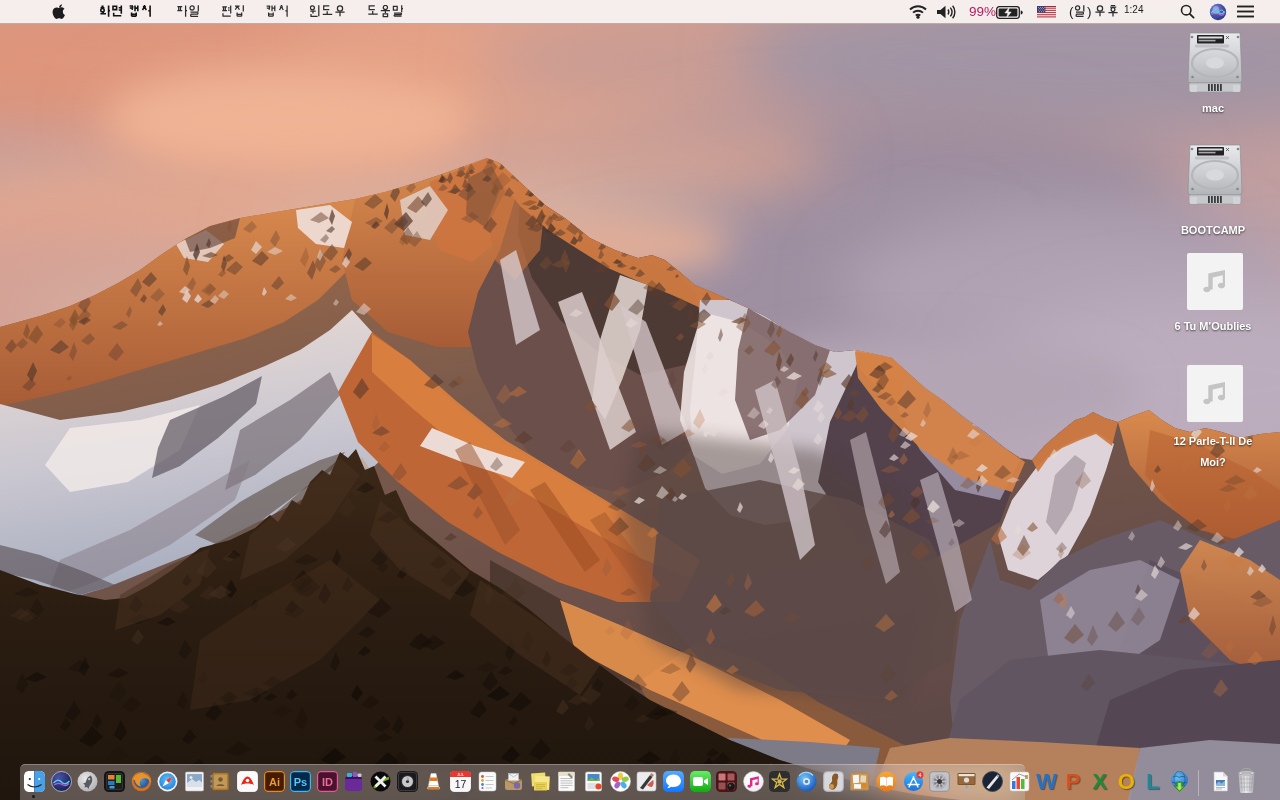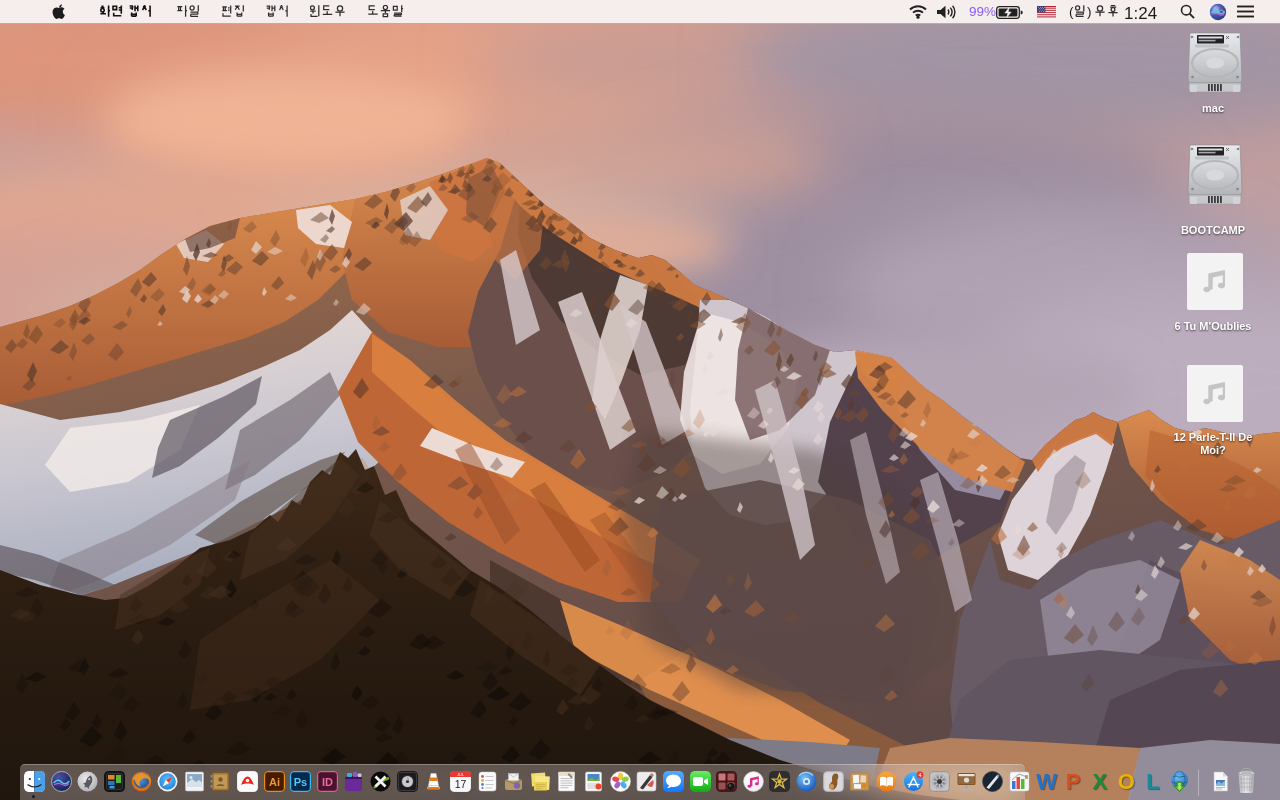--- a/index.html
+++ b/index.html
@@ -729,21 +729,21 @@
       <circle cx="10" cy="12.2" r="1.6" fill="#222"></circle>
     </svg>
 <svg style="position:absolute;left:937px;top:5px" width="21" height="14" viewBox="0 0 21 14">
       <path fill="#222" d="M0,5 h3.5 L8.5,0.8 V13.2 L3.5,9 H0 Z"></path>
       <g fill="none" stroke="#222" stroke-width="1.4">
         <path d="M11,4.5 A4.5,4.5 0 0,1 11,9.5"></path>
         <path d="M13.3,2.6 A7,7 0 0,1 13.3,11.4"></path>
         <path d="M15.6,0.8 A9.6,9.6 0 0,1 15.6,13.2"></path>
       </g>
     </svg>
-<span style="position:absolute;left:969px;top:4px;font-size:13.5px;color:#8b5cf6">99%</span>
+<span style="position:absolute;left:969px;top:4px;font-size:13.5px;color:#be185d">99%</span>
 <svg style="position:absolute;left:996px;top:5.5px" width="27" height="13" viewBox="0 0 27 13">
       <rect x="0.7" y="0.7" width="22.6" height="11.6" rx="2.5" fill="none" stroke="#222" stroke-width="1.3"></rect>
       <rect x="2.6" y="2.6" width="18.8" height="7.8" rx="1" fill="#222"></rect>
       <path d="M24.7,4.5 v4 a2,2 0 0,0 0,-4 z" fill="#222"></path>
       <path d="M13.2,1.5 L8.8,7 h3 l-1,4.5 L15.2,6 h-3 Z" fill="#f5efee" stroke="#f5efee" stroke-width="0.5"></path>
     </svg>
 <svg style="position:absolute;left:1037px;top:6px" width="19" height="12" viewBox="0 0 19 12">
       <rect width="19" height="12" fill="#b22234"></rect>
       <g stroke="#fff" stroke-width="0.92">
         <line x1="0" x2="19" y1="1.85" y2="1.85"></line>
@@ -780,21 +780,21 @@
 <svg class="hg" style="position:absolute;left:1095px;top:5px" width="25" height="13" viewBox="0 0 25 13">
 <g>
         <path d="M0.4,7.2 h9.2 M5,7.2 v4"></path>
         <circle cx="5" cy="3.4" r="2.6"></circle>
       </g>
 <g transform="translate(13,0)">
         <path d="M2.8,0.4 h4.4 M2.2,2 h6 M0.4,7.7 h9.2 M5,7.7 v3.8"></path>
         <circle cx="5" cy="4.6" r="1.9"></circle>
       </g>
 </svg>
-<span style="position:absolute;left:1124px;top:4px;font-size:17px;color:#1c1c1e">1:24</span>
+<span style="position:absolute;left:1124px;top:4px;font-size:10px;color:#1c1c1e">1:24</span>
 <svg style="position:absolute;left:1180px;top:4px" width="15" height="15" viewBox="0 0 15 15">
       <circle cx="6.2" cy="6.2" r="4.7" fill="none" stroke="#222" stroke-width="1.6"></circle>
       <line x1="9.8" y1="9.8" x2="13.6" y2="13.6" stroke="#222" stroke-width="1.8" stroke-linecap="round"></line>
     </svg>
 <svg style="position:absolute;left:1209px;top:3px" width="18" height="18" viewBox="0 0 18 18">
       <defs>
         <radialGradient id="siri" cx="0.35" cy="0.32" r="0.95">
           <stop offset="0" stop-color="#8a9ae0"></stop>
           <stop offset="0.4" stop-color="#4a55b0"></stop>
           <stop offset="1" stop-color="#1c2260"></stop>
@@ -878,21 +878,21 @@
 <div class="lbl" style="left:1163px;top:224px;width:100px">BOOTCAMP</div>
 <div style="position:absolute;left:1187px;top:253px;width:56px;height:57px;background:#f4f3f4;border-radius:2px"></div>
 <svg style="position:absolute;left:1200px;top:266px" width="30" height="30" viewBox="0 0 30 30">
       <path fill="#c4c4c6" d="M10.5,23.5 a3.6,2.8 0 1,1 -2.2,-2.6 V7.5 L25,4 v15.6 a3.6,2.8 0 1,1 -2.2,-2.6 V9.2 L12.7,11.5 V23.5 Z"></path>
     </svg>
 <div class="lbl" style="left:1153px;top:320px;width:120px">6 Tu M'Oublies</div>
 <div style="position:absolute;left:1187px;top:365px;width:56px;height:57px;background:#f4f3f4;border-radius:2px"></div>
 <svg style="position:absolute;left:1200px;top:378px" width="30" height="30" viewBox="0 0 30 30">
       <path fill="#c4c4c6" d="M10.5,23.5 a3.6,2.8 0 1,1 -2.2,-2.6 V7.5 L25,4 v15.6 a3.6,2.8 0 1,1 -2.2,-2.6 V9.2 L12.7,11.5 V23.5 Z"></path>
     </svg>
-<div class="lbl" style="left:1153px;top:431px;width:120px;line-height:13px">12 Parle-T-Il De<br>Moi?</div>
+<div class="lbl" style="left:1153px;top:431px;width:120px;line-height:21px">12 Parle-T-Il De<br>Moi?</div>
 </div>
 <div id="dock">
 <svg class="di" style="left:4px" viewBox="0 0 21 21">
       <rect width="21" height="21" rx="4.5" fill="#fff"></rect>
       <path d="M10.5,0 h6 a4.5,4.5 0 0,1 4.5,4.5 v12 a4.5,4.5 0 0,1 -4.5,4.5 h-6 Z" fill="#48a0e8"></path>
       <path d="M10.5,0 v21" stroke="#2a70b8" stroke-width="0.8"></path>
       <circle cx="5.8" cy="8" r="1.1" fill="#222"></circle>
       <circle cx="152" cy="8" r="1.1" fill="#eef6ff"></circle>
       <circle cx="15.2" cy="8" r="1.1" fill="#eef6ff"></circle>
       <path d="M3.5,13.5 Q10.5,18.5 17.5,13.5" stroke="#222" stroke-width="1.2" fill="none"></path>

